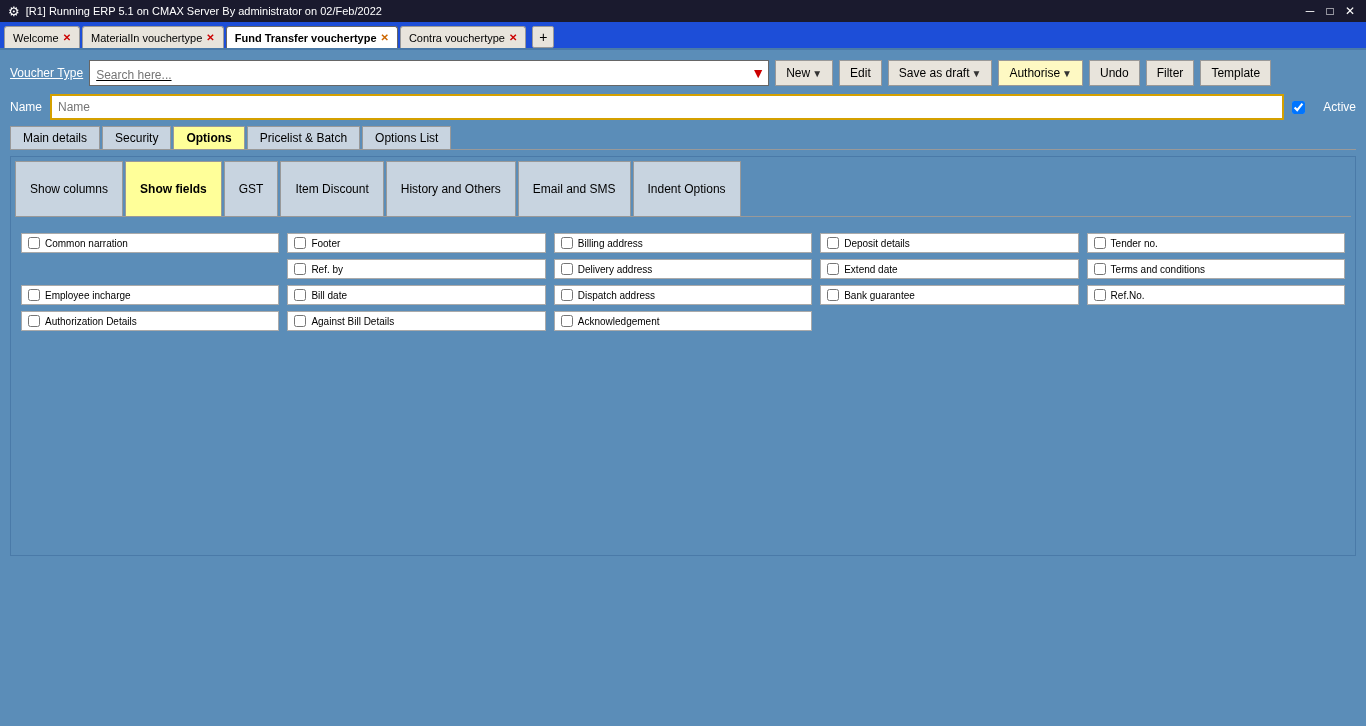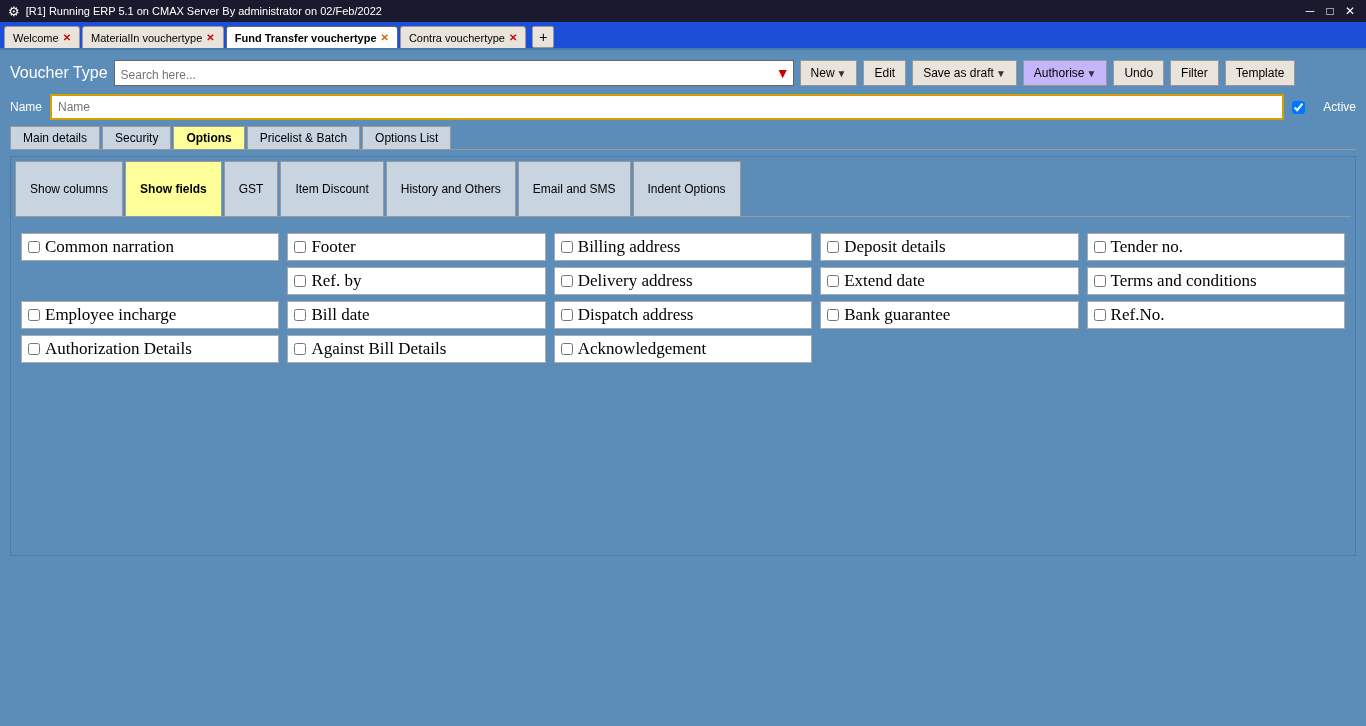--- a/index.html
+++ b/index.html
@@ -101,36 +101,38 @@
 
     
     #toolbar {
       display: flex;
       align-items: center;
       gap: 6px;
       margin-bottom: 8px;
     }
     #voucher-type-label {
       color: white;
-      font-size: 16px;
+      font-size: 12px;
       white-space: nowrap;
+      text-decoration: underline;
     }
     #voucher-search-container {
       position: relative;
       flex: 1;
       max-width: 680px;
     }
     #voucher-search {
       width: 100%;
       height: 26px;
       padding: 4px 30px 0 6px;
       border: 1px solid #666;
       background: white;
       font-size: 12px;
       outline: none;
+      text-decoration: underline;
     }
     #search-arrow {
       position: absolute;
       right: 4px;
       top: 50%;
       transform: translateY(-50%);
       color: #cc0000;
       font-size: 14px;
       pointer-events: none;
     }
@@ -146,21 +148,21 @@
       align-items: center;
       gap: 2px;
       white-space: nowrap;
     }
     .toolbar-btn .arrow {
       font-size: 10px;
       color: #333;
     }
     .toolbar-btn.new-btn { }
     .toolbar-btn.save-draft { }
-    .toolbar-btn.authorise { background: #c4b5fd; }
+    .toolbar-btn.authorise { background: #fef9c3; }
 
     
     #name-row {
       display: flex;
       align-items: center;
       gap: 8px;
       margin-bottom: 6px;
     }
     #name-label {
       color: white;
@@ -244,23 +246,22 @@
       cursor: pointer;
       font-size: 11px;
     }
     .checkbox-item input[type="checkbox"] {
       cursor: pointer;
       width: 12px;
       height: 12px;
     }
     .checkbox-item label {
       cursor: pointer;
-      font-size: 17px;
+      font-size: 10px;
       white-space: nowrap;
-      font-family: Liberation Serif, serif;
     }
 
     
     .empty-slot {
       background: transparent;
       border: none;
     }
 
     
     #content-panel {

